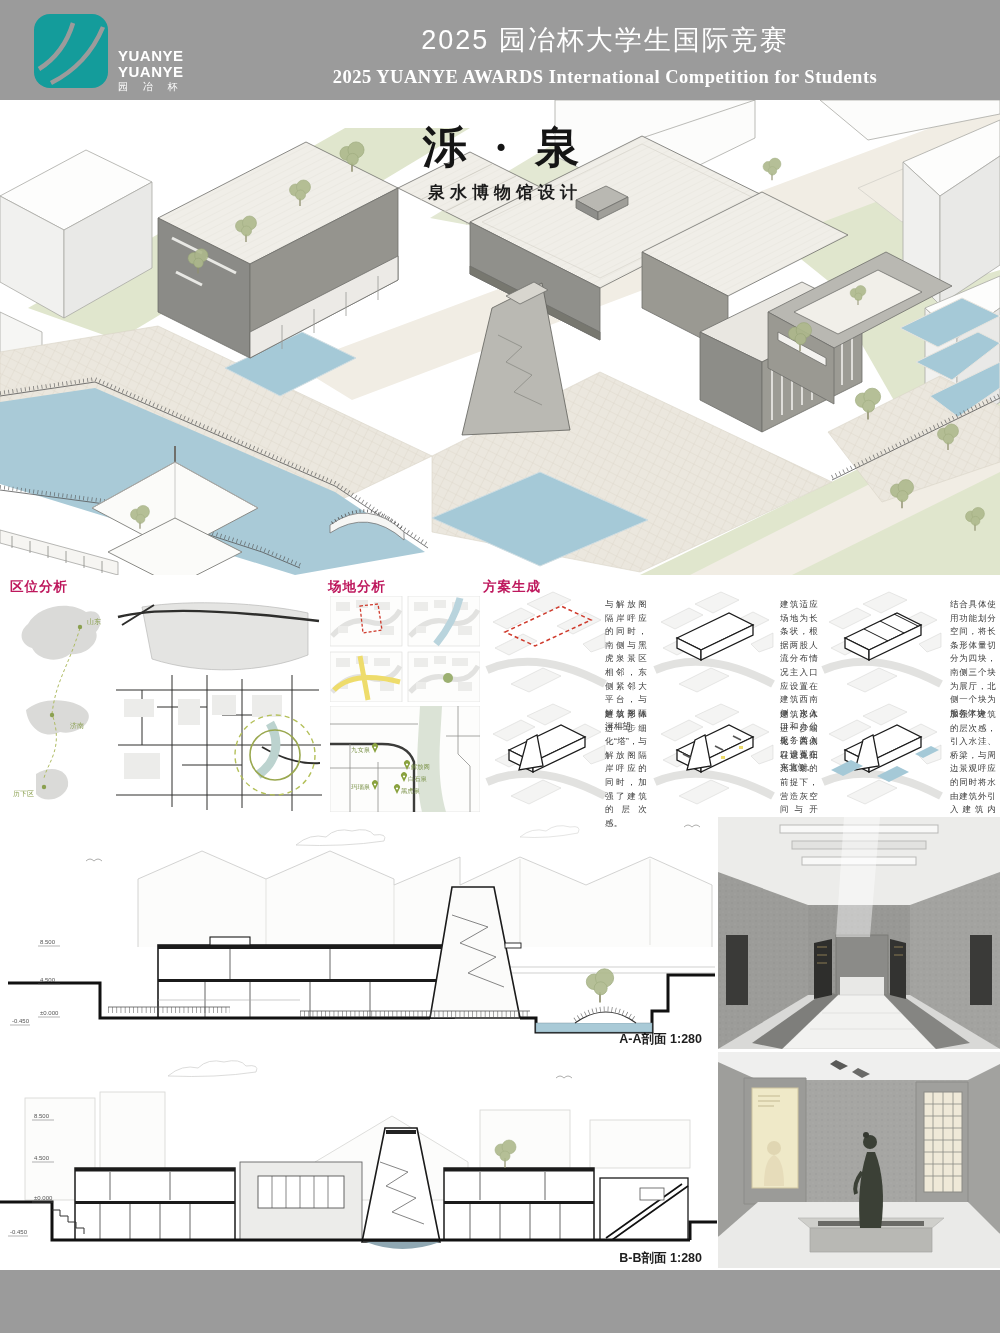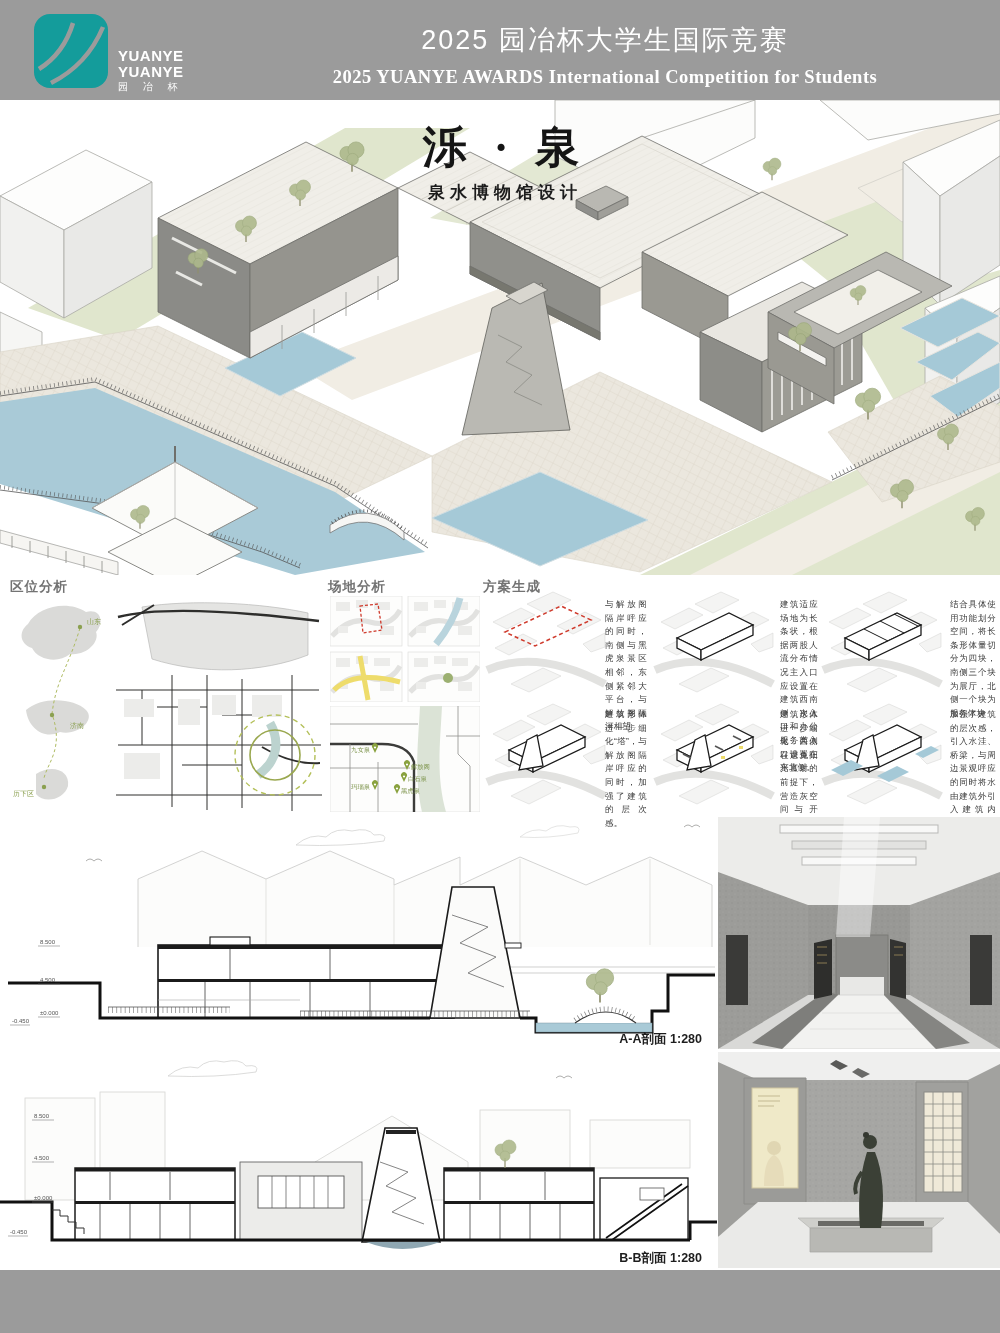--- a/index.html
+++ b/index.html
@@ -9,21 +9,21 @@
   
   .topbar{position:absolute;left:0;top:0;width:1000px;height:100px;background:#9b9b9b;color:#fff;}
   .logo-svg{position:absolute;left:33px;top:13px;}
   .brand{position:absolute;left:118px;top:48px;font-weight:bold;font-size:15px;line-height:1.05;letter-spacing:.5px;}
   .brand .cn{font-size:10px;letter-spacing:6px;font-weight:normal;margin-top:2px;text-align:center;}
   .reg{position:absolute;left:153px;top:18px;font-size:19px;line-height:1.15;font-weight:normal;}
   .titles{position:absolute;left:320px;top:22px;width:570px;text-align:center;}
   .t-cn{font-size:27px;letter-spacing:2px;}
   .t-en{font-family:"Liberation Serif",serif;font-weight:bold;font-size:18.5px;margin-top:9px;letter-spacing:.5px;}
   
-  .ah{position:absolute;font-size:13.5px;font-weight:bold;color:#737373;letter-spacing:1px;}
+  .ah{position:absolute;font-size:13.5px;font-weight:bold;color:#be185d;letter-spacing:1px;}
   .vt{position:absolute;font-size:8.5px;line-height:1.6;color:#3a3a3a;text-align:justify;letter-spacing:.3px;}
   .slabel{font-size:12.5px;font-weight:bold;fill:#1d1d1d;font-family:"Liberation Sans",sans-serif;}
   .lvl{font-size:6px;fill:#555;font-family:"Liberation Sans",sans-serif;}
   .pinlbl{font-size:6.3px;fill:#7c934a;font-family:"Liberation Sans",sans-serif;}
   .maplbl{font-size:7px;fill:#8ba050;font-family:"Liberation Sans",sans-serif;}
   .botbar{position:absolute;left:0;top:1270px;width:1000px;height:63px;background:#9b9b9b;}
   svg{display:block;}
 </style>
 </head>
 <body>

